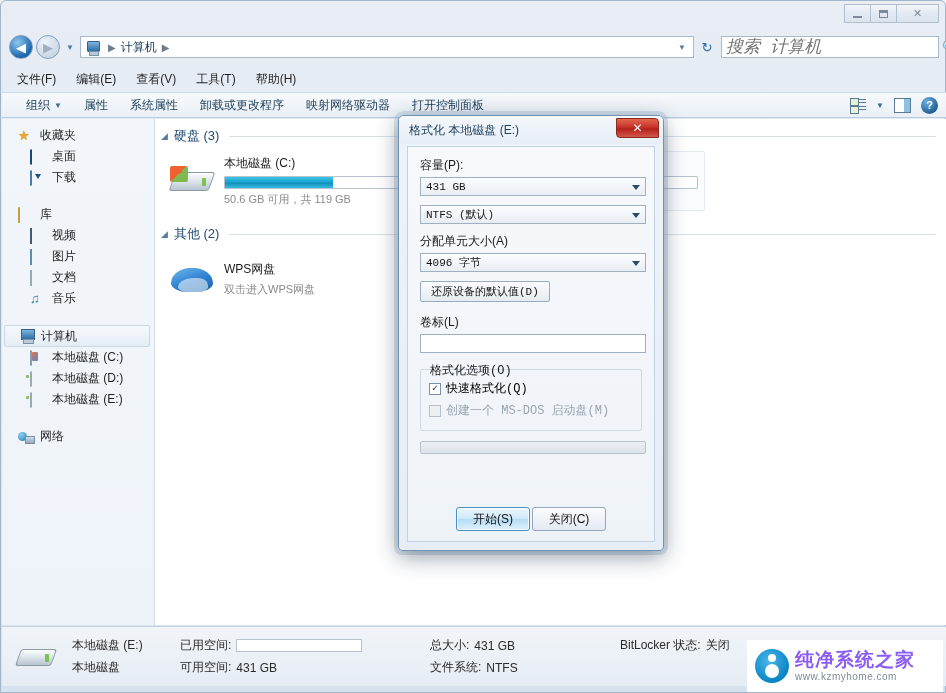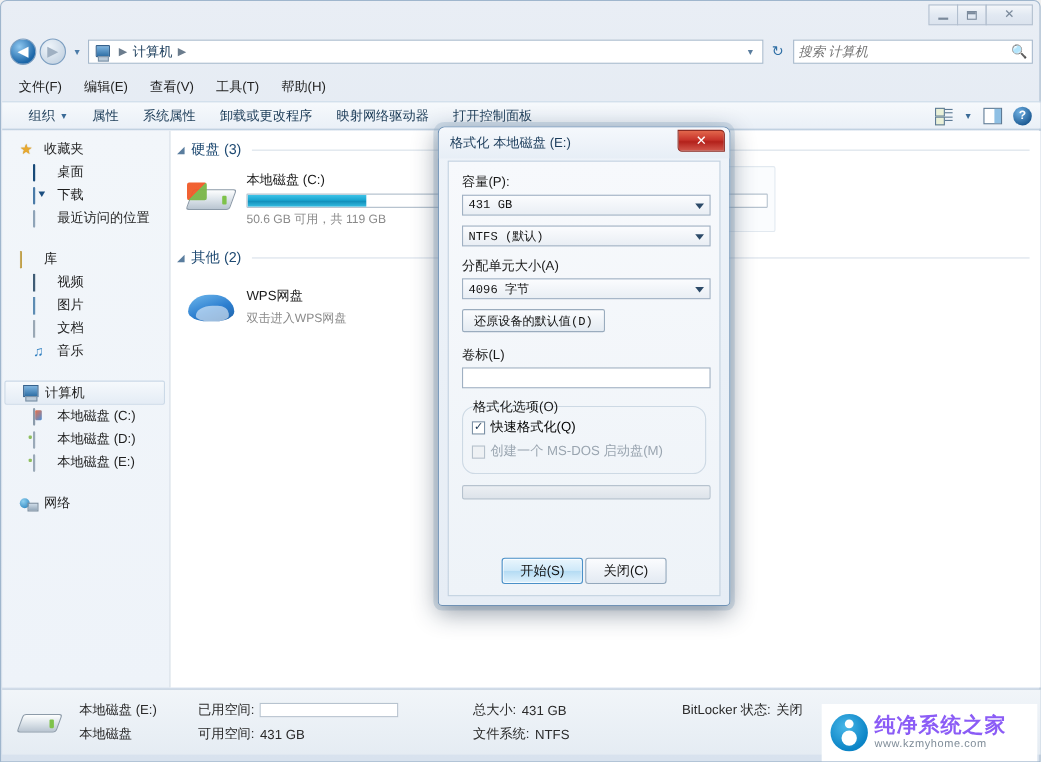--- a/index.html
+++ b/index.html
@@ -79,22 +79,22 @@
   .bc-end-caret { margin-left:auto; color:#5a7d9e; font-size:8px; padding-right:3px; }
   .refresh-btn {
     width: 22px; height: 22px; display:flex; align-items:center; justify-content:center;
     color:#2f6fa5; font-size:13px; margin-right:3px;
   }
   #search-box {
     width: 218px; height: 22px; background:#fff; border:1px solid #a7b9cc;
     display:flex; align-items:center; padding:0 4px;
   }
   #search-input {
-    border:none; outline:none; flex:1; font-size:12px; color:#888;
-    font-style: italic; font-family: Liberation Serif, serif; background:transparent;
+    border:none; outline:none; flex:1; font-size:17px; color:#888;
+    font-style: italic; font-family: Liberation Mono, monospace; background:transparent;
   }
   .search-icon { color:#2f5f8f; font-size:12px; }
 
   
   #menubar {
     position: absolute; left: 0; top: 66px; width: 946px; height: 24px;
     display: flex; align-items: center; padding-left: 14px; gap: 16px;
   }
   .menu-item { font-size: 12px; color: #1f1f1f; padding: 2px 2px; }
 
@@ -308,22 +308,22 @@
     background: linear-gradient(180deg,#fbfcfe,#e4ebf2);
     border: 1px solid #9aacbe; border-radius: 2px;
     font-size: 11px; color:#111;
     display:inline-flex; align-items:center;
     font-family:"Liberation Mono","DejaVu Sans Mono",monospace;
   }
   .f-input {
     width: 226px; height: 19px; background:#fff; border:1px solid #9fb0c2;
   }
   .f-group {
-    border: 1px solid #cdd9e4; border-radius: 12px;
-    padding: 10px 8px 6px 8px; margin-top: 4px; position:relative;
+    border: 1px solid #cdd9e4; border-radius: 2px;
+    padding: 10px 8px 6px 8px; margin-top: 4px; position:relative;font-family:Liberation Mono, monospace;
   }
   .f-group-title {
     position:absolute; top:-8px; left:6px; background:transparent;
     font-size: 12px; color:#1a1a1a; padding: 0 3px;
   }
   .f-check { display:flex; align-items:center; gap:5px; margin-bottom:5px; font-size:12px; }
   .cbox {
     width:12px; height:12px; background:#fff; border:1px solid #7c91a6;
     display:flex; align-items:center; justify-content:center;
     font-size:10px; color:#16324e; line-height:1;
@@ -430,24 +430,20 @@
           <span class="nico ic-star">★</span>
           <span>收藏夹</span>
         </div>
         <div class="nav-row child">
           <span class="nico"><span class="ic-desktop"></span></span>
           <span>桌面</span>
         </div>
         <div class="nav-row child">
           <span class="nico"><span class="ic-download"></span></span>
           <span>下载</span>
-        </div>
-        <div class="nav-row child">
-          <span class="nico"><span class="ic-recent"></span></span>
-          <span>最近访问的位置</span>
         </div>
       </div>
 
       <div class="nav-spacer"></div>
 
       <div class="nav-group">
         <div class="nav-row">
           <span class="nico"><span class="ic-library"></span></span>
           <span>库</span>
         </div>

